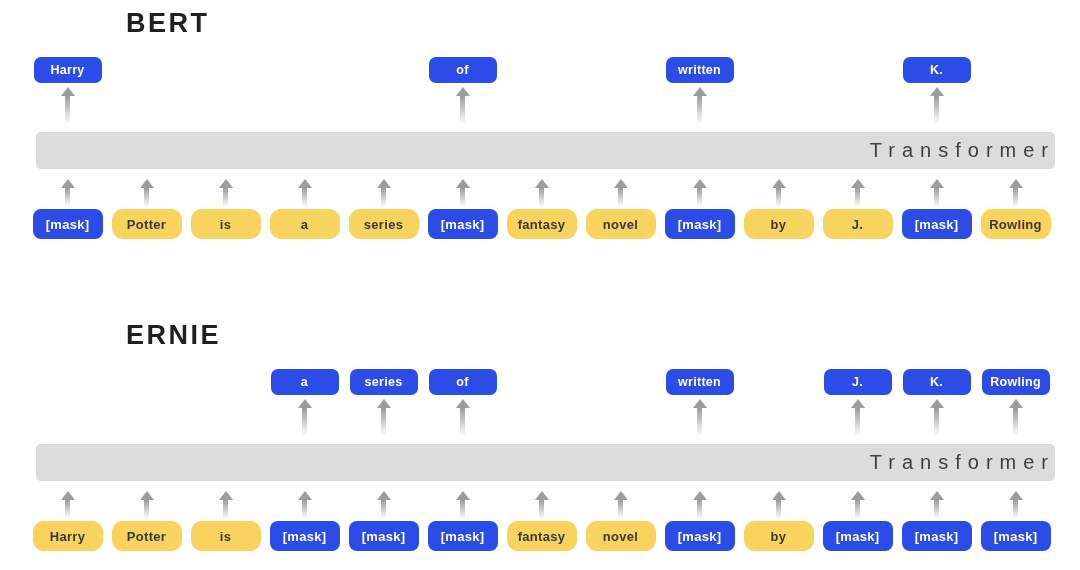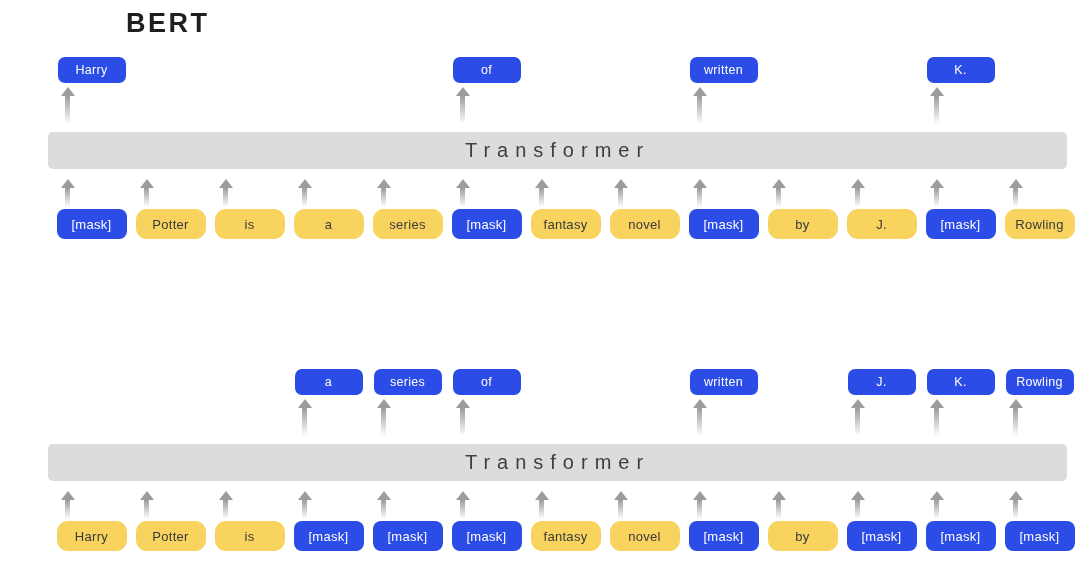--- a/index.html
+++ b/index.html
@@ -15,42 +15,41 @@
     position:absolute;
     left:126px;top:8px;
     margin:0;
     font-size:27px;
     font-weight:600;
     letter-spacing:2.5px;
     color:var(--title-color,#1f1f1f);
   }
   .bar{
     position:absolute;
-    left:48px;top:132px;
+    left:36px;top:132px;
     width:1019px;height:37px;
     background:var(--bar-bg,#dcdcdc);
     border-radius:5px;
-    display:flex;align-items:center;justify-content:center;
+    display:flex;align-items:center;justify-content:flex-end;
   }
   .bar-label{
     font-size:20px;
     font-weight:500;
     letter-spacing:7px;
     color:var(--bar-text,#3f3f3f);
   }
   .token{
     position:absolute;
     display:flex;align-items:center;justify-content:center;
     box-sizing:border-box;
     border-radius:8px;
     font-size:13px;
-    font-weight:400;
+    font-weight:700;
     letter-spacing:0.3px;
     white-space:nowrap;
-    margin-left:24px;
   }
   .token.masked{background:var(--masked-bg,#2b4ce6);color:var(--masked-text,#ffffff);}
   .token.plain{background:var(--token-bg,#f8d35e);color:var(--token-text,#3a3a3a);border-radius:11px;}
   .token.output{border-radius:7px;font-size:12.5px;}
   .arrow{
     position:absolute;
     display:flex;flex-direction:column;align-items:center;
     width:14px;
   }
   .arrow-head{
@@ -163,20 +162,21 @@
         <div class="token input plain" style="left: 585.5px; top: 209px; width: 70px; height: 30px;">novel</div>
         <div class="token input masked" style="left: 664.5px; top: 209px; width: 70px; height: 30px;">[mask]</div>
         <div class="token input plain" style="left: 743.5px; top: 209px; width: 70px; height: 30px;">by</div>
         <div class="token input plain" style="left: 822.5px; top: 209px; width: 70px; height: 30px;">J.</div>
         <div class="token input masked" style="left: 901.5px; top: 209px; width: 70px; height: 30px;">[mask]</div>
         <div class="token input plain" style="left: 980.5px; top: 209px; width: 70px; height: 30px;">Rowling</div>
       </div>
   </section>
 
   <section class="diagram" id="diagram-1" style="top: 312px;">
+    <h2 class="title">ERNIE</h2>
     <div class="outputs">
         <div class="token output masked" style="left: 270.5px; top: 57px; width: 68px; height: 26px;">a</div>
         <div class="token output masked" style="left: 349.5px; top: 57px; width: 68px; height: 26px;">series</div>
         <div class="token output masked" style="left: 428.5px; top: 57px; width: 68px; height: 26px;">of</div>
         <div class="token output masked" style="left: 665.5px; top: 57px; width: 68px; height: 26px;">written</div>
         <div class="token output masked" style="left: 823.5px; top: 57px; width: 68px; height: 26px;">J.</div>
         <div class="token output masked" style="left: 902.5px; top: 57px; width: 68px; height: 26px;">K.</div>
         <div class="token output masked" style="left: 981.5px; top: 57px; width: 68px; height: 26px;">Rowling</div>
       </div>
     <div class="arrows-above">

